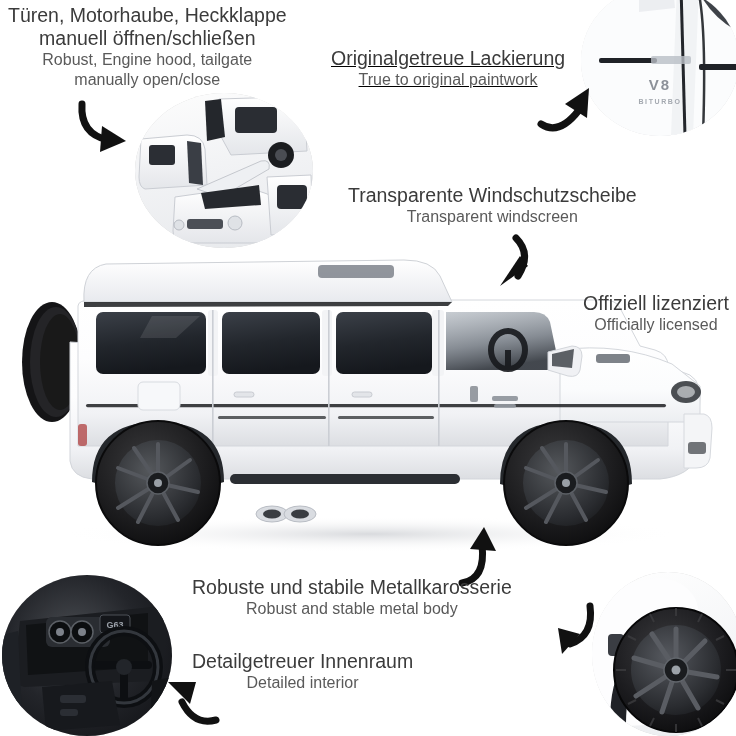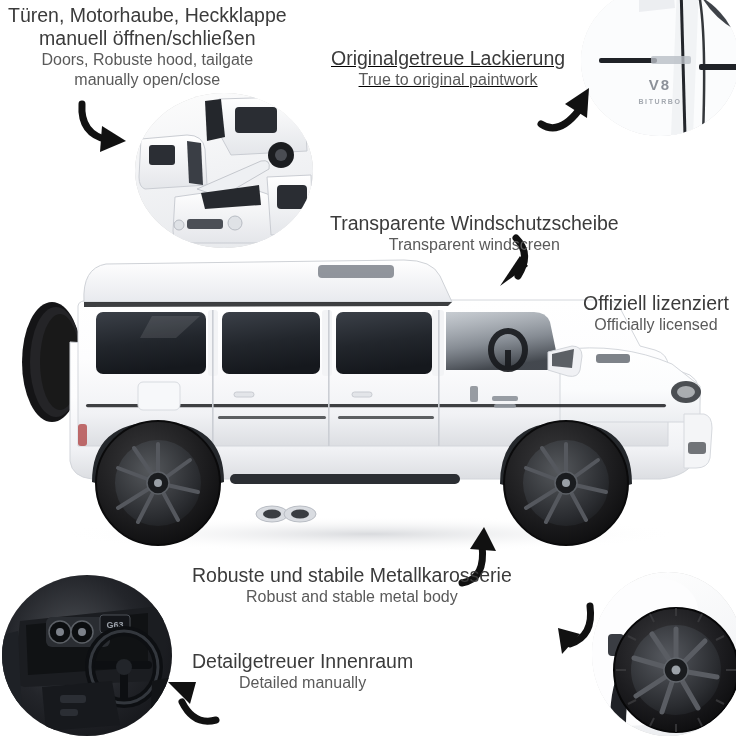--- a/index.html
+++ b/index.html
@@ -28,23 +28,23 @@
   .caption .en {
     font-size: 16px;
     line-height: 20px;
     color: #5a5a5a;
     white-space: nowrap;
     font-weight: 400;
   }
 
   .cap-doors    { left: 8px;   top: 4px; }
   .cap-paint    { left: 331px; top: 47px; text-decoration: underline; }
-  .cap-screen   { left: 330px; top: 184px; margin-top: 28px; }
+  .cap-screen   { left: 348px; top: 184px; }
   .cap-licensed { left: 583px; top: 292px; }
-  .cap-body     { left: 192px; top: 564px; }
+  .cap-body     { left: 192px; top: 576px; }
   .cap-interior { left: 192px; top: 650px; }
   .cap-tyres    { left: 472px; top: 648px; }
 
   
   .inset {
     position: absolute;
     border-radius: 50%;
     overflow: hidden;
     background: #ffffff;
     box-shadow: 0 0 0 1px rgba(120,120,120,0.35) inset;
@@ -434,21 +434,21 @@
   <div class="arrow arr-tyres">
     <svg width="54" height="62" viewBox="0 0 54 62">
       <path d="M44 8 Q48 38 24 46" fill="none" stroke="#111111" stroke-width="7" stroke-linecap="round"></path>
       <path d="M34 36 L16 56 L12 30 Z" fill="#111111"></path>
     </svg>
   </div>
 
   <div class="caption cap-doors">
     <div class="de">Türen, Motorhaube, Heckklappe</div>
     <div class="de">manuell öffnen/schließen</div>
-    <div class="en">Doors, Robuste hood, tailgate</div>
+    <div class="en">Robust, Engine hood, tailgate</div>
     <div class="en">manually open/close</div>
   </div>
 
   <div class="caption cap-paint">
     <div class="de">Originalgetreue Lackierung</div>
     <div class="en">True to original paintwork</div>
   </div>
 
   <div class="caption cap-screen">
     <div class="de">Transparente Windschutzscheibe</div>
@@ -460,17 +460,17 @@
     <div class="en">Officially licensed</div>
   </div>
 
   <div class="caption cap-body">
     <div class="de">Robuste und stabile Metallkarosserie</div>
     <div class="en">Robust and stable metal body</div>
   </div>
 
   <div class="caption cap-interior">
     <div class="de">Detailgetreuer Innenraum</div>
-    <div class="en">Detailed manually</div>
+    <div class="en">Detailed interior</div>
   </div>
 
 
 </div>
 
 </body></html>

